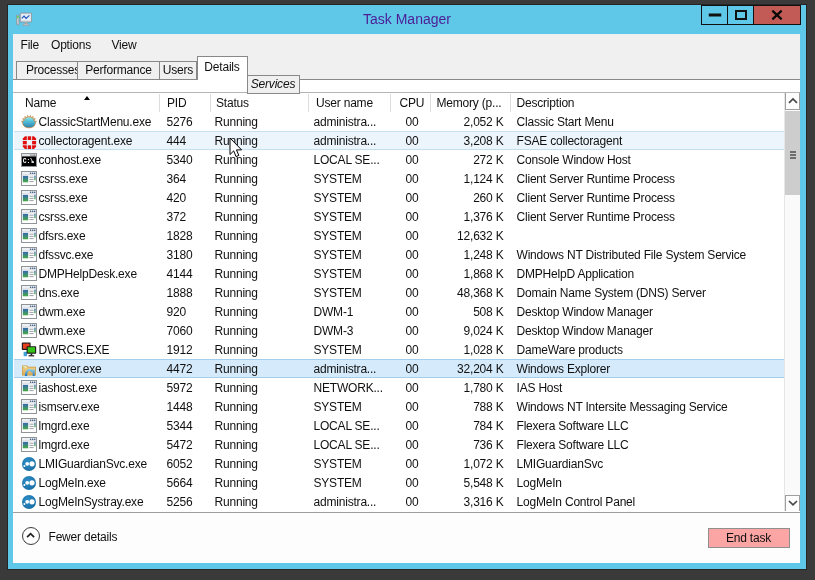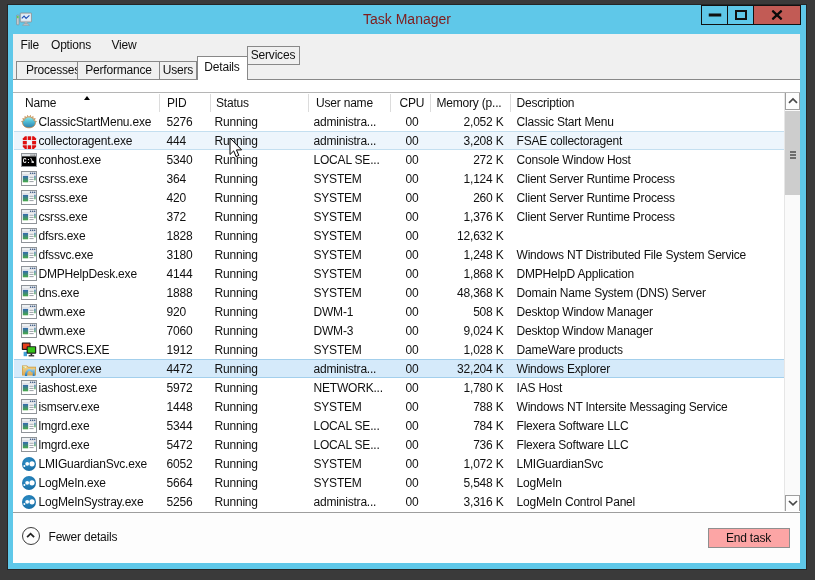--- a/index.html
+++ b/index.html
@@ -1,20 +1,20 @@
 <!DOCTYPE html>
 <html><head><meta charset="utf-8">
 <style>
 * { margin:0; padding:0; box-sizing:border-box; }
 html,body { width:815px; height:580px; overflow:hidden; }
 body { background:#3a3a3a; font-family:"Liberation Sans", sans-serif; position:relative; }
 .win { position:absolute; left:7px; top:4px; width:800px; height:566px;
         background:#5fc8e9; border:1px solid #262626; }
 .title { position:absolute; left:0; top:5.5px; width:100%; text-align:center;
-          font-size:14px; color:#7f1d1d; }
+          font-size:14px; color:#4c1d95; }
 .cap { position:absolute; top:0; height:20px; border:1px solid #111; }
 .cap.min { left:693px; width:27px; background:#5fc8e9; }
 .cap.max { left:720px; width:26px; background:#5fc8e9; border-left:none; }
 .cap.cls { left:746px; width:47px; background:#c25b55; border-left:none; }
 .cap svg { position:absolute; left:50%; top:50%; transform:translate(-50%,-50%); }
 .tmicon { position:absolute; left:8px; top:7px; }
 .client { position:absolute; left:5px; top:29px; width:787px; height:529px; background:#ffffff;
            font-size:12px; color:#101010; }
 .client span { letter-spacing:-0.2px; }
 .menubar { position:absolute; left:0; top:0; width:787px; height:45.5px; background:#f0f0f0; }
@@ -91,21 +91,21 @@
     <div class="menubar">
       <span style="left:7.5px">File</span>
       <span style="left:38px">Options</span>
       <span style="left:98.5px">View</span>
     </div>
     <div class="tabline"></div>
     <div class="tab" style="left:3px; top:26.5px; width:74px; height:19px; line-height:17px;">Processes</div>
     <div class="tab" style="left:64px; top:26.5px; width:83px; height:19px; line-height:17px;">Performance</div>
     <div class="tab" style="left:146px; top:26.5px; width:38px; height:19px; line-height:17px;">Users</div>
     <div class="tab active" style="left:183.5px; top:21.5px; width:51px; height:24px; line-height:20px;">Details</div>
-    <div class="tab" style="left:233.5px; top:12px; width:53px; height:19px; line-height:17px;">Services</div>
+    <div class="tab" style="left:233.5px; top:41px; width:53px; height:19px; line-height:17px;font-style:italic;">Services</div>
 
     <div class="tbl">
       <div class="hdr">
         <span style="left:12px">Name</span>
         <div class="sort" style="left:70.7px; top:3.8px;"></div>
         <span style="left:154px">PID</span>
         <span style="left:203px">Status</span>
         <span style="left:303px">User name</span>
         <span style="left:386.5px">CPU</span>
         <span style="left:423.5px">Memory (p...</span>

